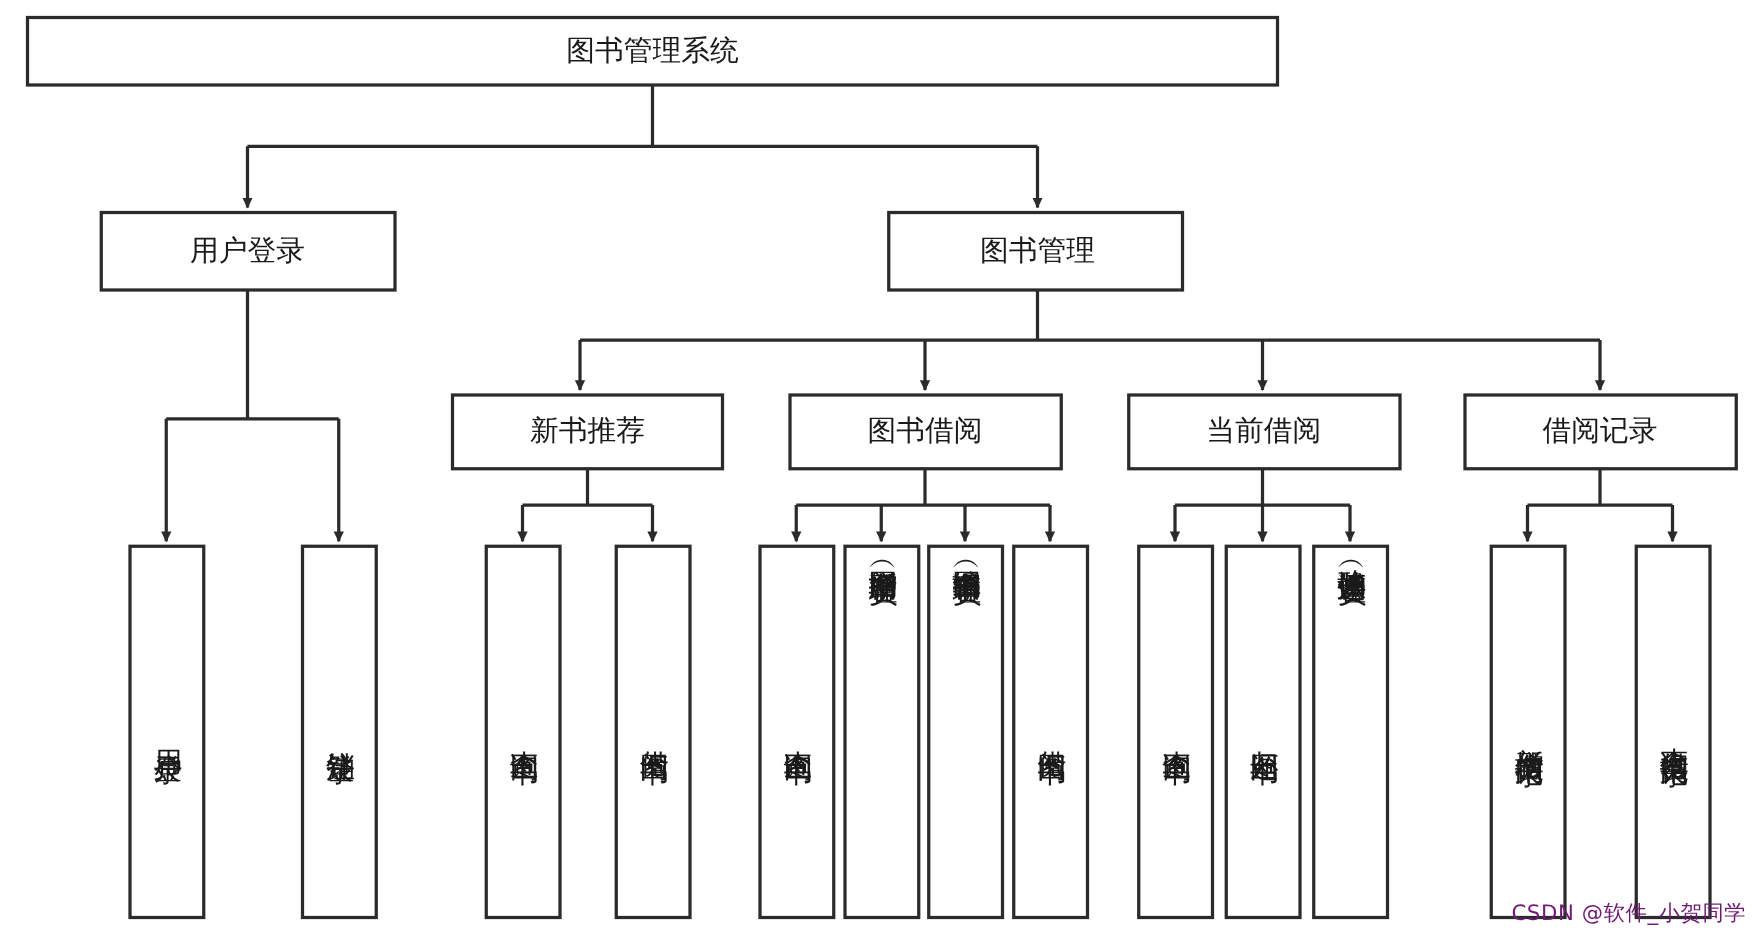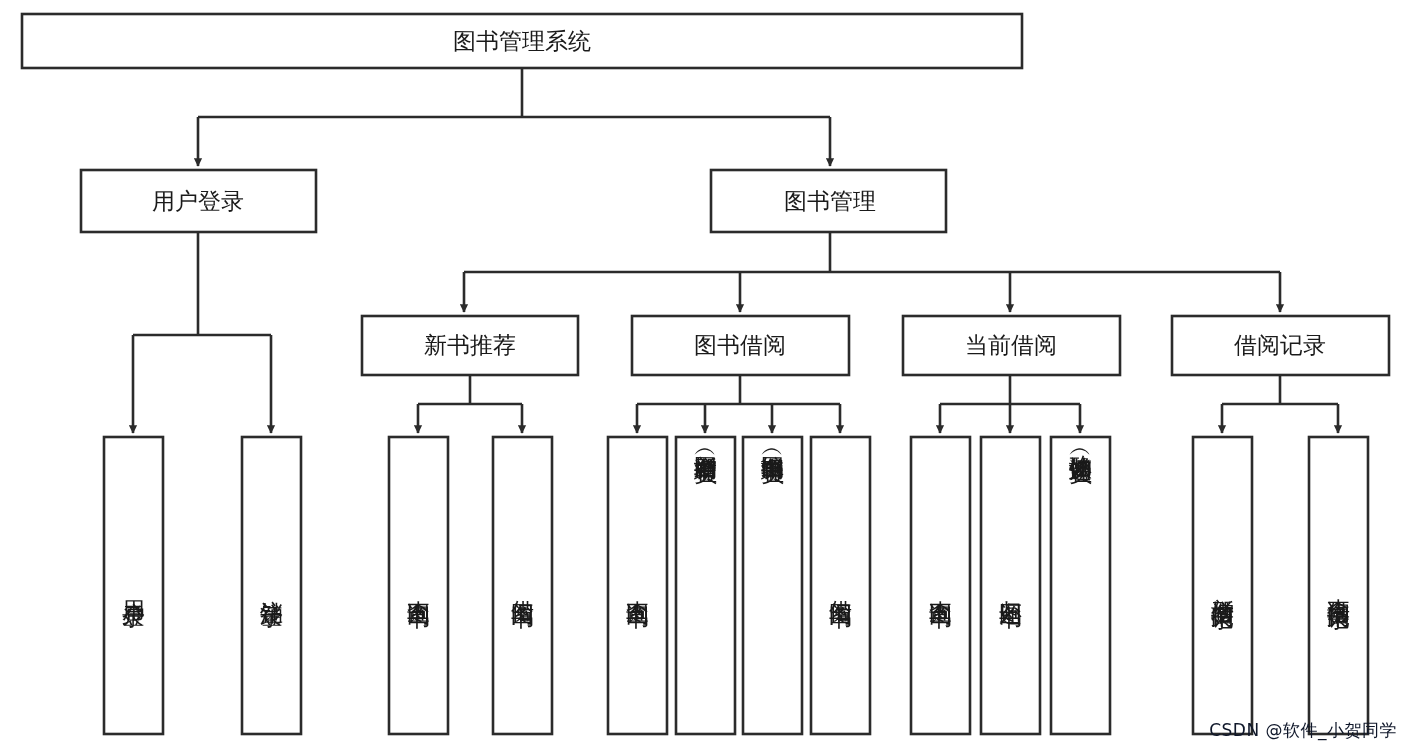--- a/index.html
+++ b/index.html
@@ -28,21 +28,21 @@
     stroke-linecap:butt;
     stroke-linejoin:miter;
   }
   .arrow-head{fill:#2b2b2b;stroke:none;}
   .watermark{
     position:absolute;
     right:8px;
     bottom:5px;
     font-family:"DejaVu Sans","Liberation Sans",sans-serif;
     font-size:17px;
-    color:#0f172a;
+    color:#701a75;
     white-space:nowrap;
     letter-spacing:0.5px;
     pointer-events:none;
   }
 </style>
 </head>
 <body>
 
 <svg id="diagram" viewBox="0 0 1405 747" width="1405" height="747">
   <defs>

